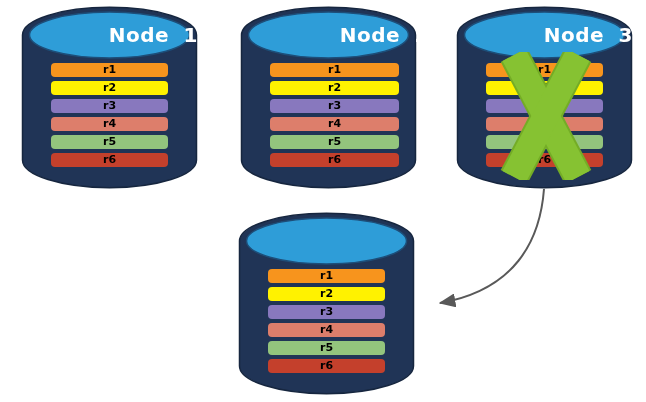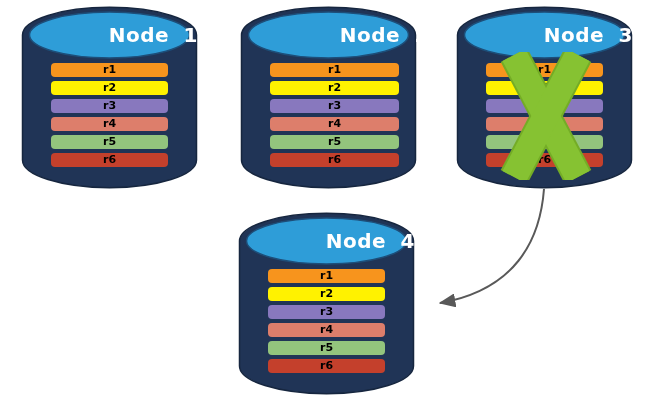--- a/index.html
+++ b/index.html
@@ -151,21 +151,20 @@
       <line class="x-stroke" x1="16" y1="3" x2="80" y2="125"></line>
       <line class="x-stroke" x1="80" y1="3" x2="16" y2="125"></line>
     </svg>
   </div>
 
   <div class="node node-4">
     <svg class="cyl" viewBox="0 0 177 183">
       <path class="cyl-body" d="M1.5,29 L1.5,154 A86.5,27.5 0 0 0 175.5,154 L175.5,29 A86.5,27.5 0 0 0 1.5,29 Z"></path>
       <ellipse class="cyl-top" cx="88.5" cy="29" rx="80" ry="23"></ellipse>
     </svg>
-    <div class="node-title">Node 4</div>
     <div class="rows">
         <div class="row-bar" style="background: rgb(247, 148, 29);">r1</div>
         <div class="row-bar" style="background: rgb(255, 242, 0);">r2</div>
         <div class="row-bar" style="background: rgb(136, 120, 190);">r3</div>
         <div class="row-bar" style="background: rgb(221, 126, 107);">r4</div>
         <div class="row-bar" style="background: rgb(147, 196, 125);">r5</div>
         <div class="row-bar" style="background: rgb(196, 64, 44);">r6</div>
       </div>
   </div>
 

